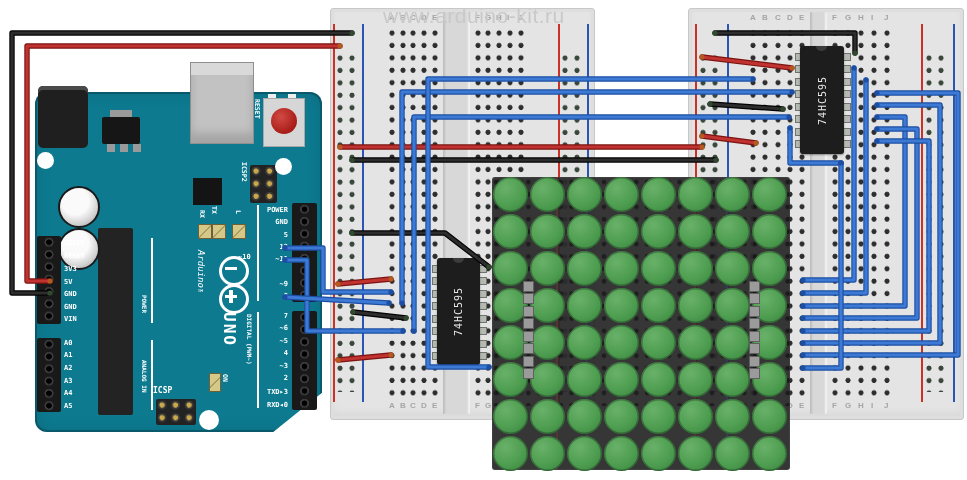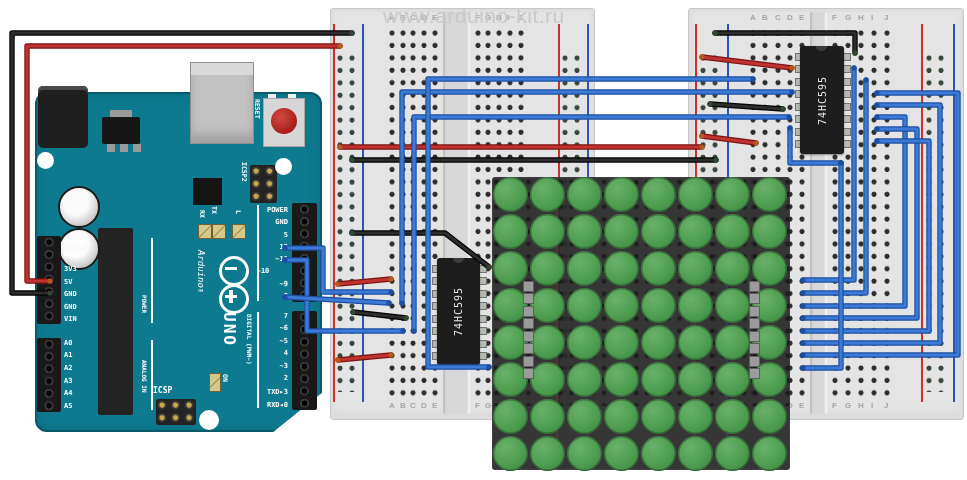--- a/index.html
+++ b/index.html
@@ -440,21 +440,21 @@
     <div class="abs bbnum" style="left: 897px; top: 263.98px;">20</div>
     <div class="abs bbnum" style="left: 715px; top: 326.08px; width: 16px; text-align: right;">25</div>
     <div class="abs bbnum" style="left: 897px; top: 326.08px;">25</div>
     <div class="abs bbnum" style="left: 715px; top: 388.18px; width: 16px; text-align: right;">30</div>
     <div class="abs bbnum" style="left: 897px; top: 388.18px;">30</div>
     <div class="abs ardlabel" style="left: 238px; top: 206px; width: 50px; text-align: right;">POWER</div>
     <div class="abs ardlabel" style="left: 238px; top: 218px; width: 50px; text-align: right;">GND</div>
     <div class="abs ardlabel" style="left: 238px; top: 231px; width: 50px; text-align: right;">5</div>
     <div class="abs ardlabel" style="left: 238px; top: 243px; width: 50px; text-align: right;">12</div>
     <div class="abs ardlabel" style="left: 238px; top: 255px; width: 50px; text-align: right;">~11</div>
-    <div class="abs ardlabel" style="left: 238px; top: 267px; width: 50px; text-align: center;">~10</div>
+    <div class="abs ardlabel" style="left: 238px; top: 253px; width: 50px; text-align: left;">~10</div>
     <div class="abs ardlabel" style="left: 238px; top: 280px; width: 50px; text-align: right;">~9</div>
     <div class="abs ardlabel" style="left: 238px; top: 292px; width: 50px; text-align: right;">8</div>
     <div class="abs ardlabel" style="left: 238px; top: 312px; width: 50px; text-align: right;">7</div>
     <div class="abs ardlabel" style="left: 238px; top: 324px; width: 50px; text-align: right;">~6</div>
     <div class="abs ardlabel" style="left: 238px; top: 337px; width: 50px; text-align: right;">~5</div>
     <div class="abs ardlabel" style="left: 238px; top: 349px; width: 50px; text-align: right;">4</div>
     <div class="abs ardlabel" style="left: 238px; top: 362px; width: 50px; text-align: right;">~3</div>
     <div class="abs ardlabel" style="left: 238px; top: 374px; width: 50px; text-align: right;">2</div>
     <div class="abs ardlabel" style="left: 238px; top: 388px; width: 50px; text-align: right;">TXD▸3</div>
     <div class="abs ardlabel" style="left: 238px; top: 401px; width: 50px; text-align: right;">RXD◂0</div>

